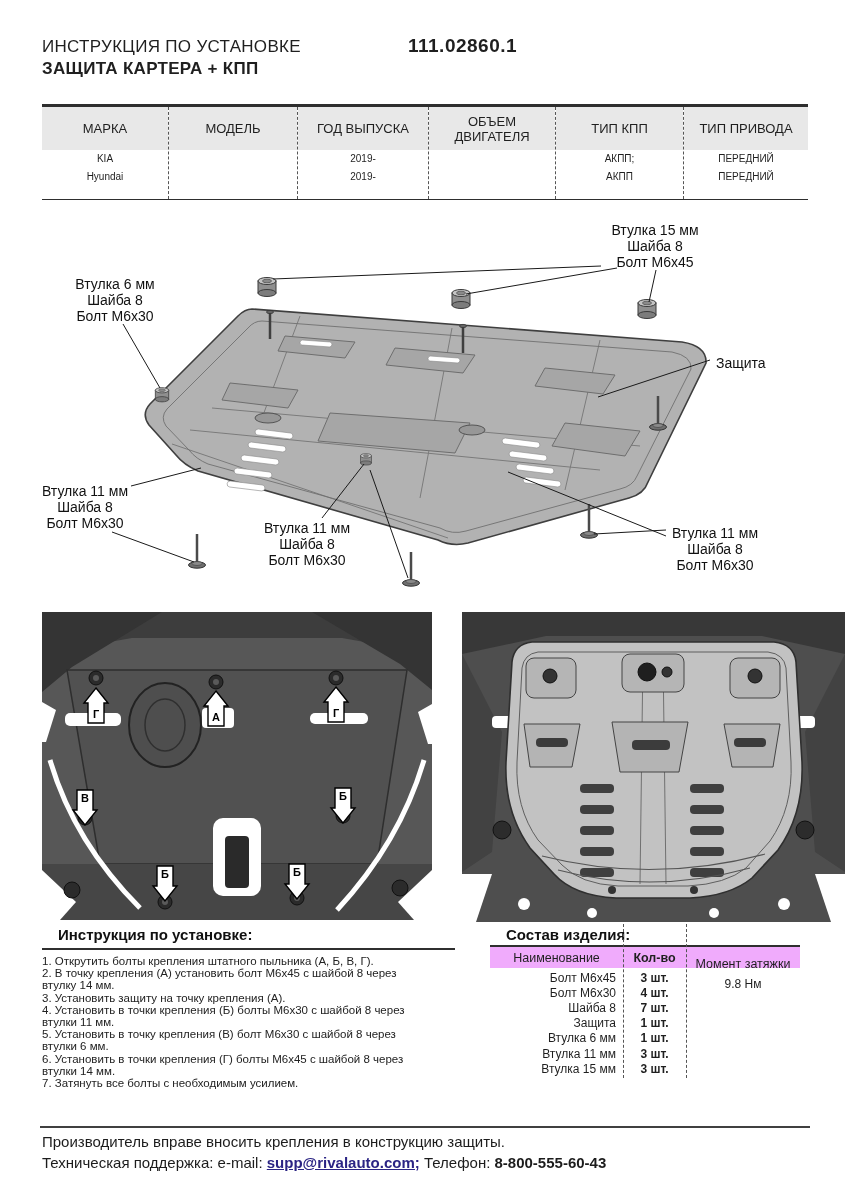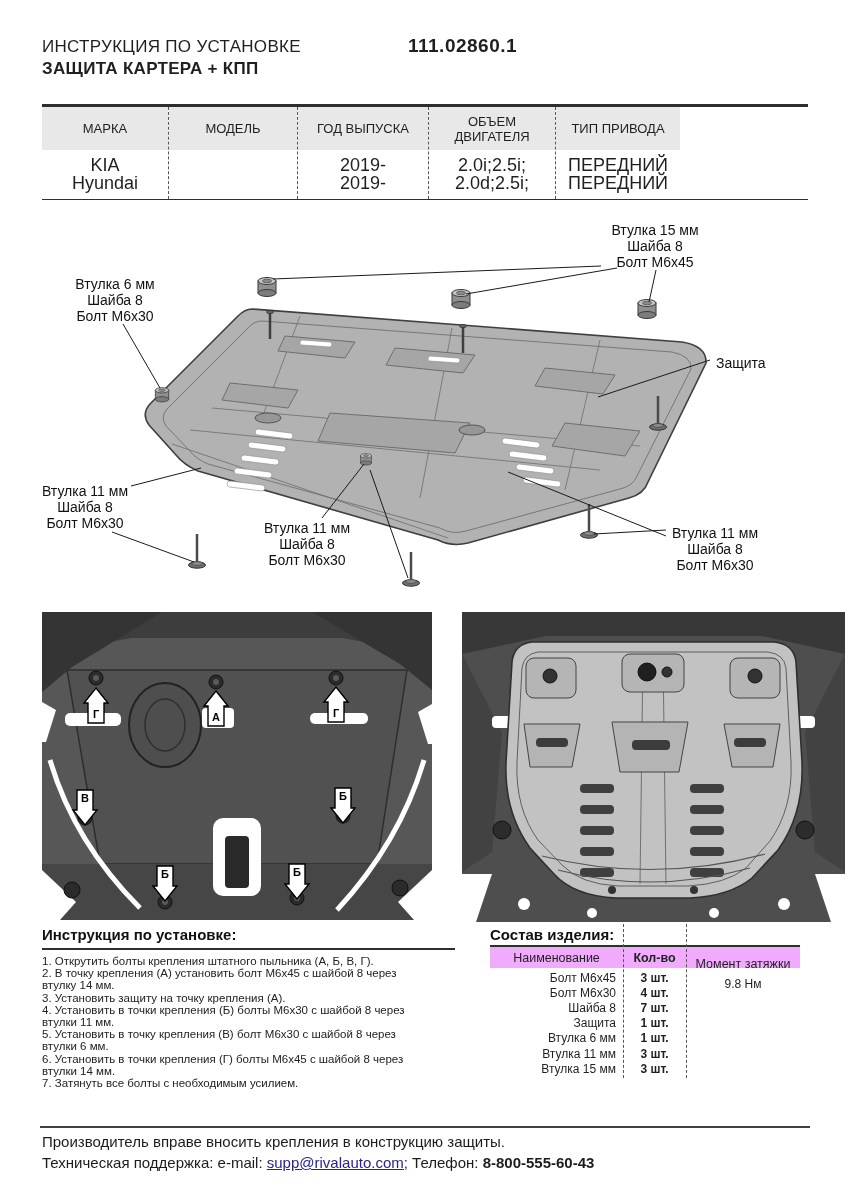--- a/index.html
+++ b/index.html
@@ -10,38 +10,38 @@
   .hdr1{left:42px;top:37px;font-size:17px;letter-spacing:.3px;}
   .hdr2{left:42px;top:59px;font-size:17px;font-weight:bold;letter-spacing:.3px;}
   .part{left:408px;top:35px;font-size:19px;font-weight:bold;letter-spacing:.5px;}
   
   .spec{left:42px;top:104px;width:766px;border-top:3px solid #2e2e2e;border-bottom:1px solid #2e2e2e;
         display:flex;box-sizing:border-box;}
   .spec-col{display:flex;flex-direction:column;box-sizing:border-box;}
   .spec-col + .spec-col{border-left:1px dashed #555;}
   .spec-head{height:43px;background:#e8e8e8;display:flex;align-items:center;justify-content:center;
              text-align:center;font-size:13px;line-height:15px;padding:5px 4px;box-sizing:border-box;}
-  .spec-body{height:49px;text-align:center;font-size:18px;line-height:18px;padding-top:6px;box-sizing:border-box;}
+  .spec-body{height:49px;text-align:center;font-size:10px;line-height:18px;box-sizing:border-box;}
   
   .callout{font-size:14px;line-height:16px;text-align:center;color:#111;}
   
-  .sec-title{font-size:15px;font-weight:bold;color:#111;}
+  .sec-title{font-size:15px;font-weight:bold;color:#111;margin-left:16px;}
   .rule{background:#2f2f2f;height:2px;}
   .steps{width:378px;font-size:11.5px;line-height:11.9px;color:#222;}
   .steps div{margin:0 0 0.5px 0;}
   .parts-head{display:flex;background:#f0abfc;height:21px;align-items:center;font-size:12.5px;}
   .parts-row{display:flex;height:15.2px;align-items:center;font-size:12px;}
   .pc-name{width:133px;text-align:right;padding-right:7px;box-sizing:border-box;}
   .pc-qty{width:63px;text-align:center;font-weight:bold;}
   .pc-tq{width:114px;text-align:center;margin-top:12px;}
   .parts-head .pc-name{text-align:center;padding-right:0;}
   .dashv{border-left:1.5px dashed #555;width:0;}
   
   .foot{font-size:15px;color:#1c1c1c;}
-  .email{color:#2b2484;font-weight:normal;text-decoration:underline;}
+  .email{color:#2b2484;font-weight:bold;text-decoration:underline;}
   .phone{font-weight:bold;}
 </style>
 </head>
 <body>
 
 <div class="page">
 
   <div class="abs hdr1">ИНСТРУКЦИЯ ПО УСТАНОВКЕ</div>
   <div class="abs part">111.02860.1</div>
   <div class="abs hdr2">ЗАЩИТА КАРТЕРА + КПП</div>
@@ -59,23 +59,26 @@
     </div>
     <div class="spec-col" style="width:131px">
       <div class="spec-head">ГОД ВЫПУСКА</div>
       <div class="spec-body">
         <div>2019-</div>
         <div>2019-</div>
       </div>
     </div>
     <div class="spec-col" style="width:127px">
       <div class="spec-head">ОБЪЕМ ДВИГАТЕЛЯ</div>
+    </div>
+    <div class="spec-col" style="width:128px">
+      <div class="spec-head">ТИП КПП</div>
       <div class="spec-body">
-        <div>2.0i;2.5i;</div>
-        <div>2.0d;2.5i;</div>
+        <div>АКПП;</div>
+        <div>АКПП</div>
       </div>
     </div>
     <div class="spec-col" style="width:125px">
       <div class="spec-head">ТИП ПРИВОДА</div>
       <div class="spec-body">
         <div>ПЕРЕДНИЙ</div>
         <div>ПЕРЕДНИЙ</div>
       </div>
     </div>
   </div>

